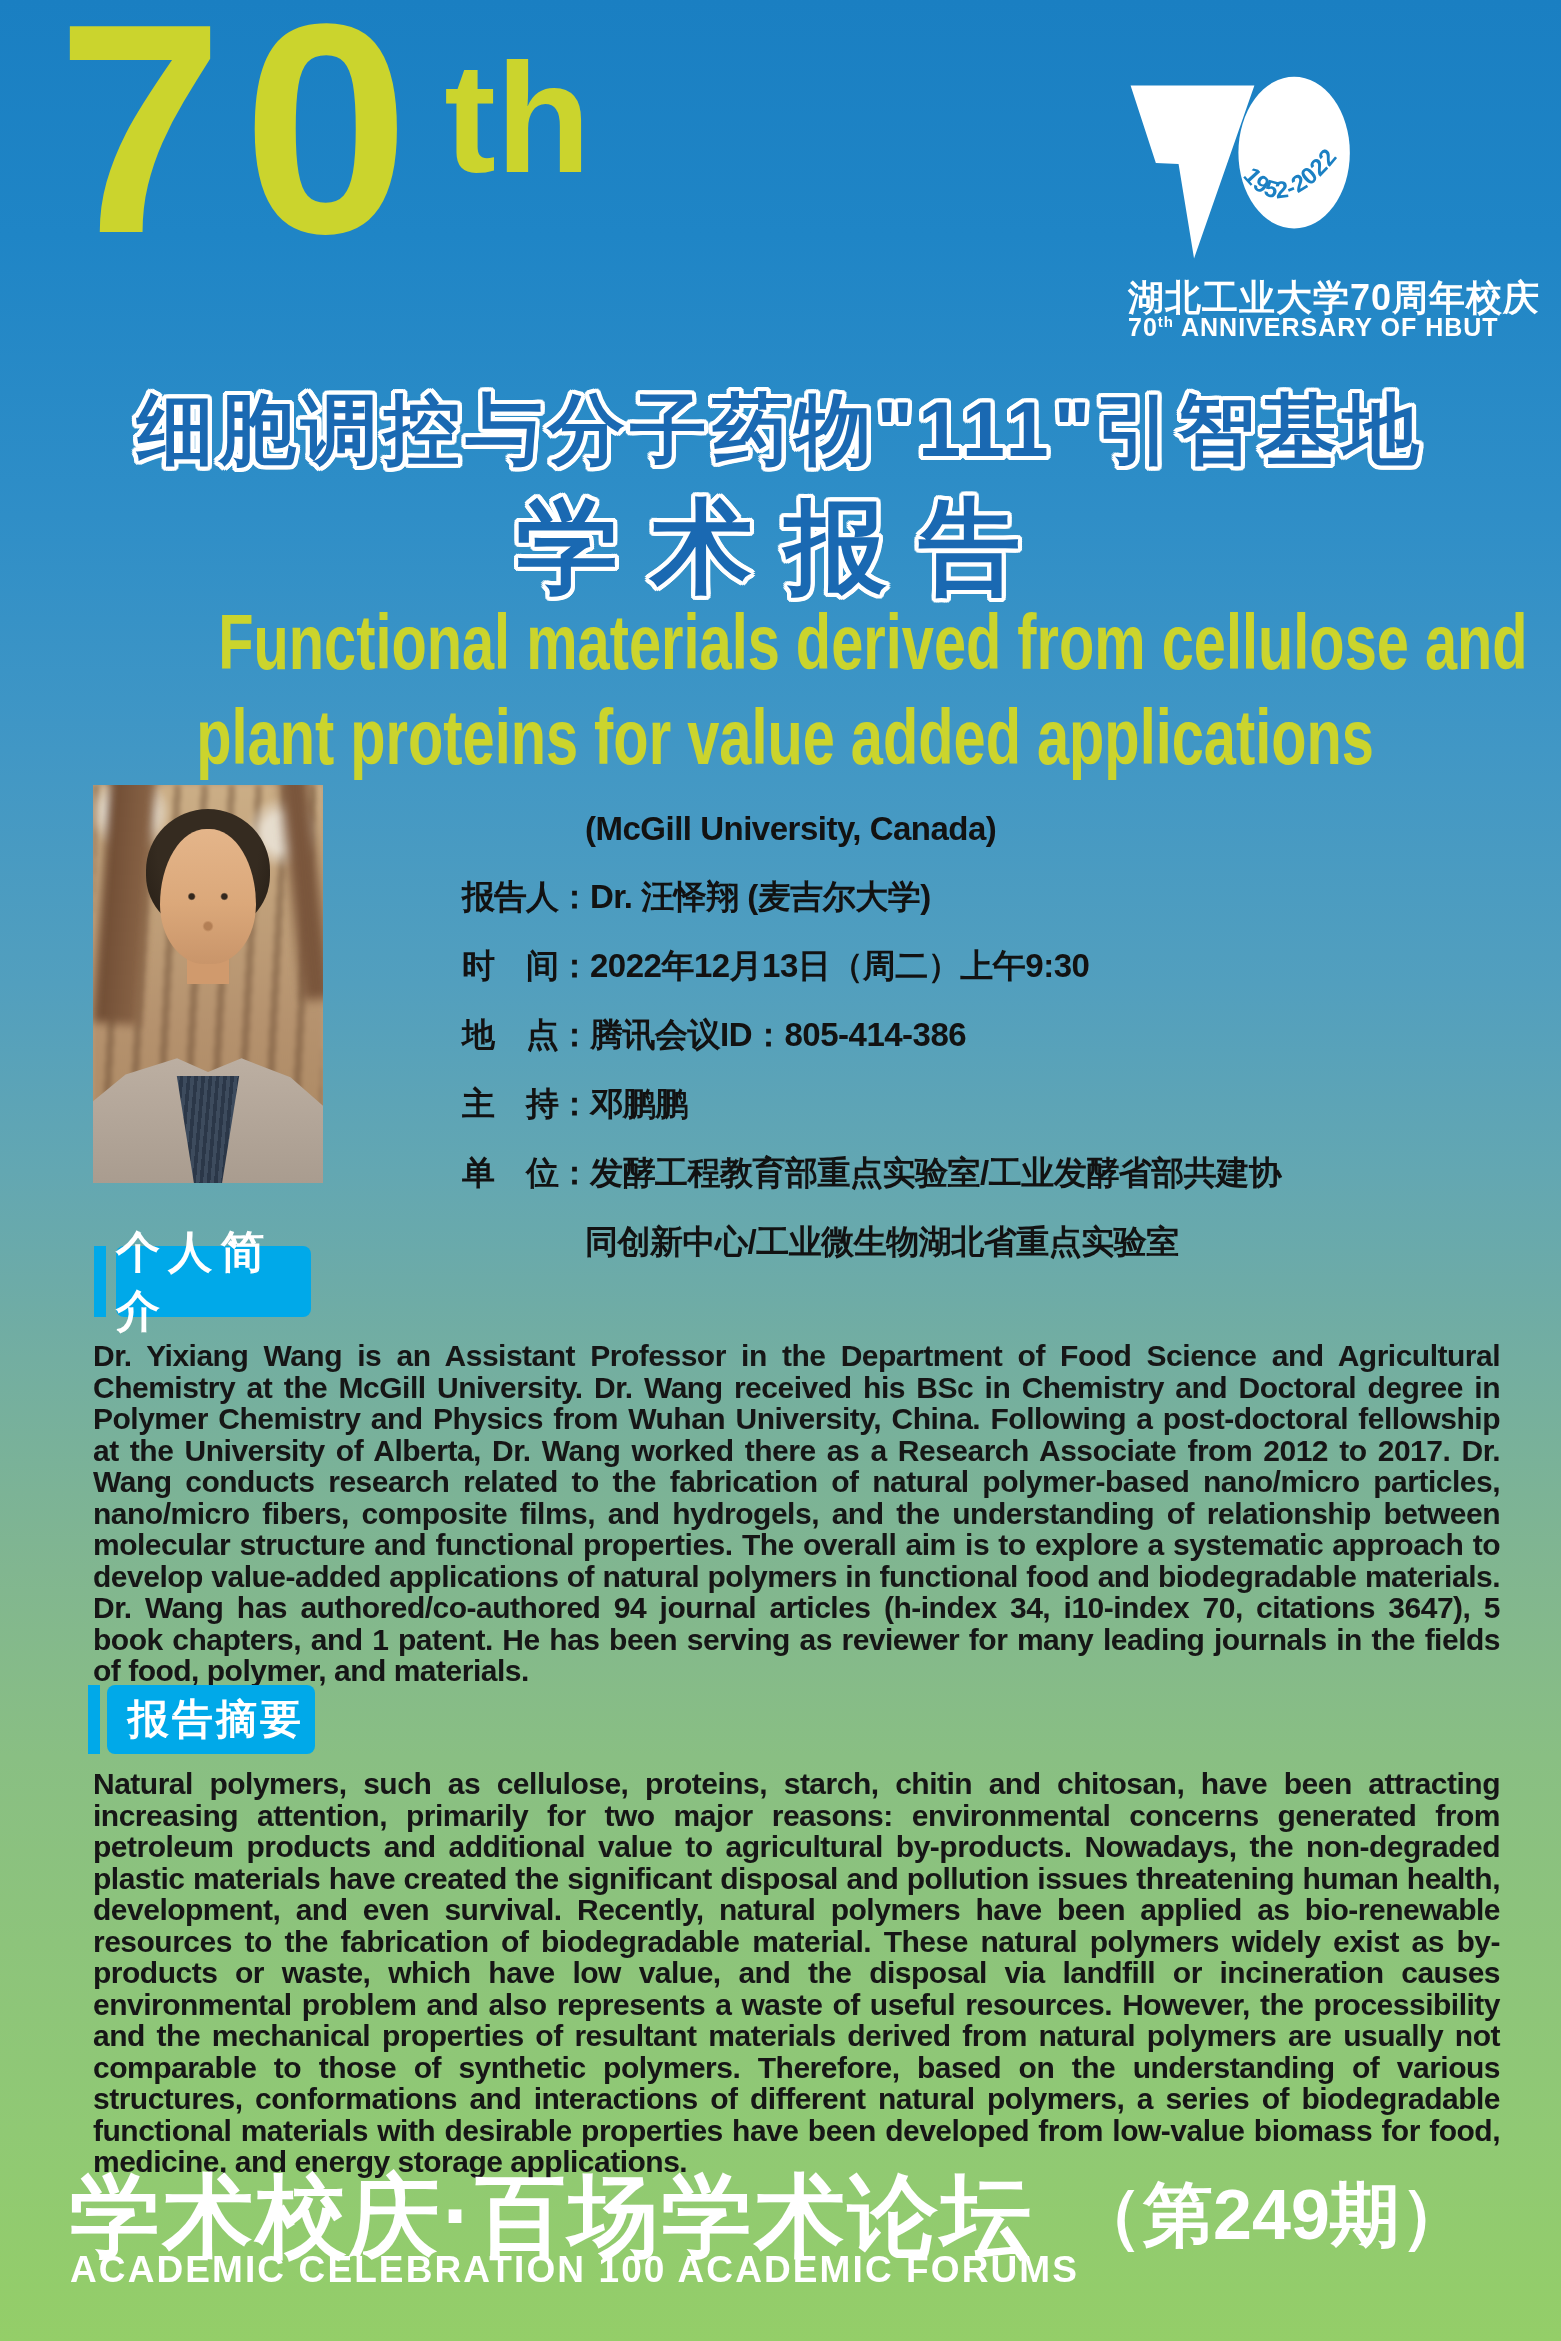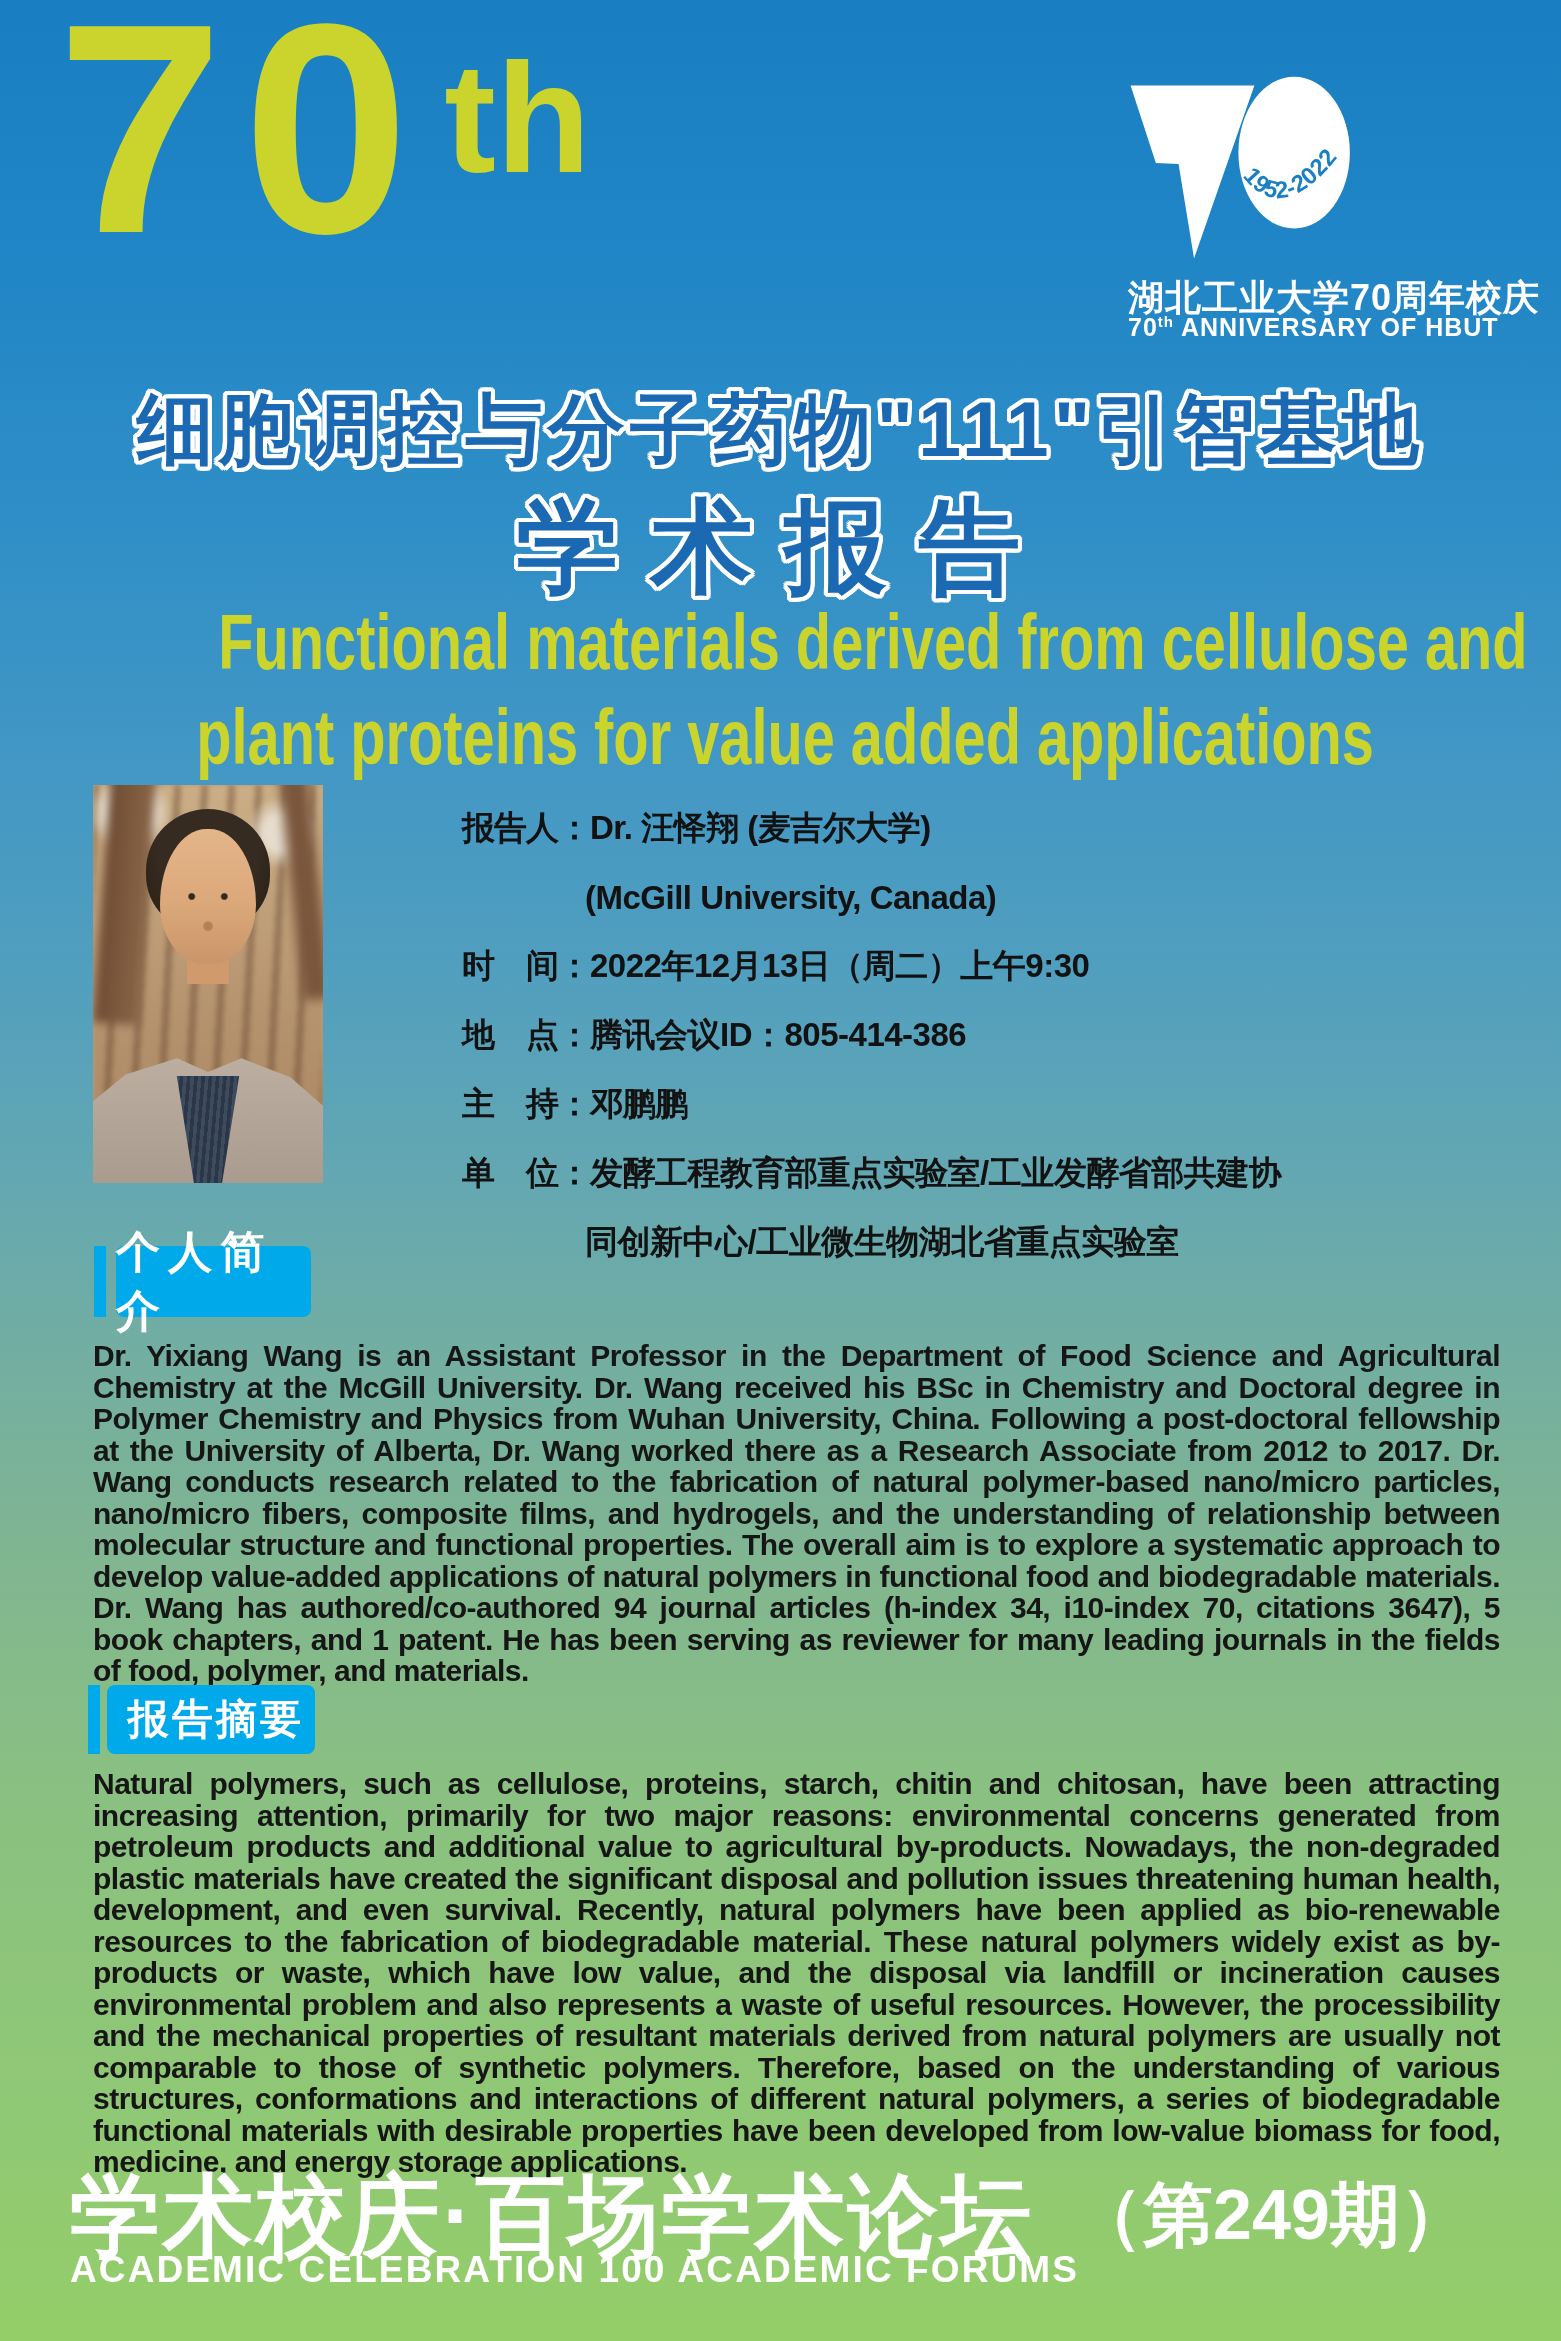--- a/index.html
+++ b/index.html
@@ -137,26 +137,26 @@
   <div class="trunk2"></div>
   <div class="neck"></div>
   <div class="hair"></div>
   <div class="face"></div>
   <div class="jacket"></div>
   <div class="shirt"></div>
 </div>
 
 <div class="abs info">
   <div class="irow">
+    <span class="ilabel"></span>
+    <span class="ivalue">(McGill University, Canada)</span>
+  </div>
+  <div class="irow">
     <span class="ilabel">报告人：</span>
     <span class="ivalue">Dr. 汪怿翔 (麦吉尔大学)</span>
-  </div>
-  <div class="irow">
-    <span class="ilabel"></span>
-    <span class="ivalue">(McGill University, Canada)</span>
   </div>
   <div class="irow">
     <span class="ilabel">时　间：</span>
     <span class="ivalue">2022年12月13日（周二）上午9:30</span>
   </div>
   <div class="irow">
     <span class="ilabel">地　点：</span>
     <span class="ivalue">腾讯会议ID：805-414-386</span>
   </div>
   <div class="irow">

